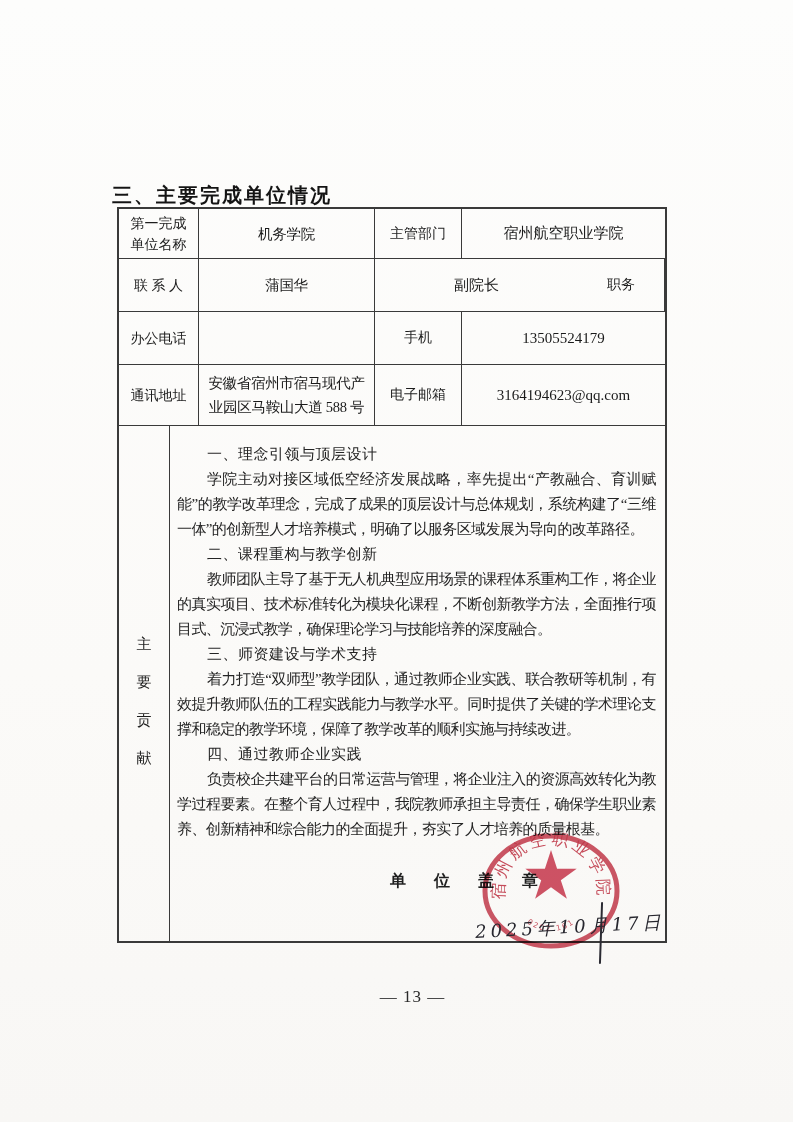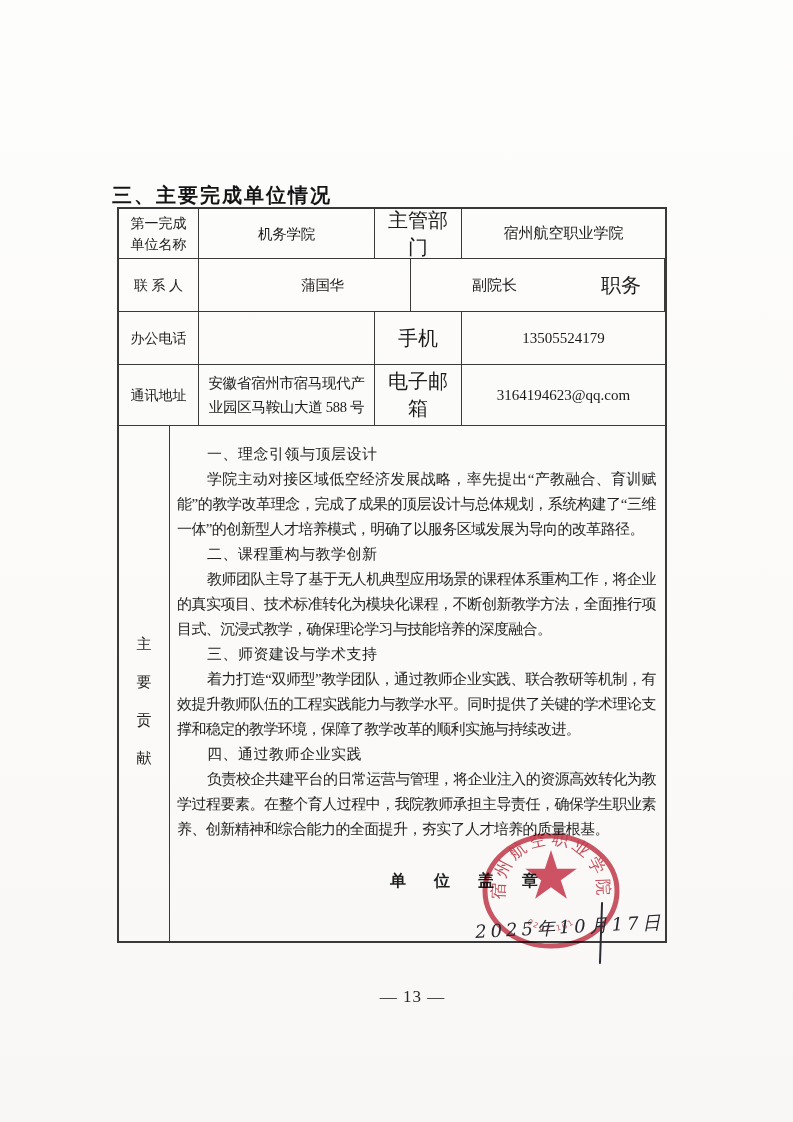--- a/index.html
+++ b/index.html
@@ -22,30 +22,30 @@
   }
   .main-table{
     position:absolute;left:117px;top:207px;
     width:550px;height:736px;
     border:2px solid #3a3a3a;
     box-sizing:border-box;
     display:flex;flex-direction:column;
     background:transparent;
   }
   .info-row{display:flex;border-bottom:1.6px solid #3a3a3a;box-sizing:border-box;}
-  .row-1{height:50px;} .row-2{height:53px;gap:36px;} .row-3{height:53px;justify-content:space-between;} .row-4{height:61px;}
+  .row-1{height:50px;} .row-2{height:53px;} .row-3{height:53px;justify-content:space-between;} .row-4{height:61px;}
   .cell{
     box-sizing:border-box;
     border-right:1.6px solid #3a3a3a;
     display:flex;align-items:center;justify-content:center;
     text-align:center;
   }
   .cell-l1{width:80px;padding:0 8px;font-size:14px;word-break:break-all;line-height:21px;color:#1d1d1d;}
   .cell-v1{width:176px;padding:0 4px;font-size:14.5px;letter-spacing:-0.3px;line-height:24px;color:#1a1a1a;}
-  .cell-l2{width:87px;padding:12px 6px;font-size:20px;color:#1d1d1d;}
+  .cell-l2{width:87px;padding:12px 6px;font-size:14px;color:#1d1d1d;}
   .cell-v2{flex:1;border-right:none;padding:0 4px;font-size:15px;color:#1a1a1a;}
   .contrib-row{flex:1;display:flex;box-sizing:border-box;}
   .contrib-label{
     width:51px;box-sizing:border-box;
     border-right:1.6px solid #3a3a3a;
     display:flex;align-items:center;justify-content:center;
   }
   .contrib-label span{
     display:block;width:1em;
     font-size:15px;line-height:38px;

